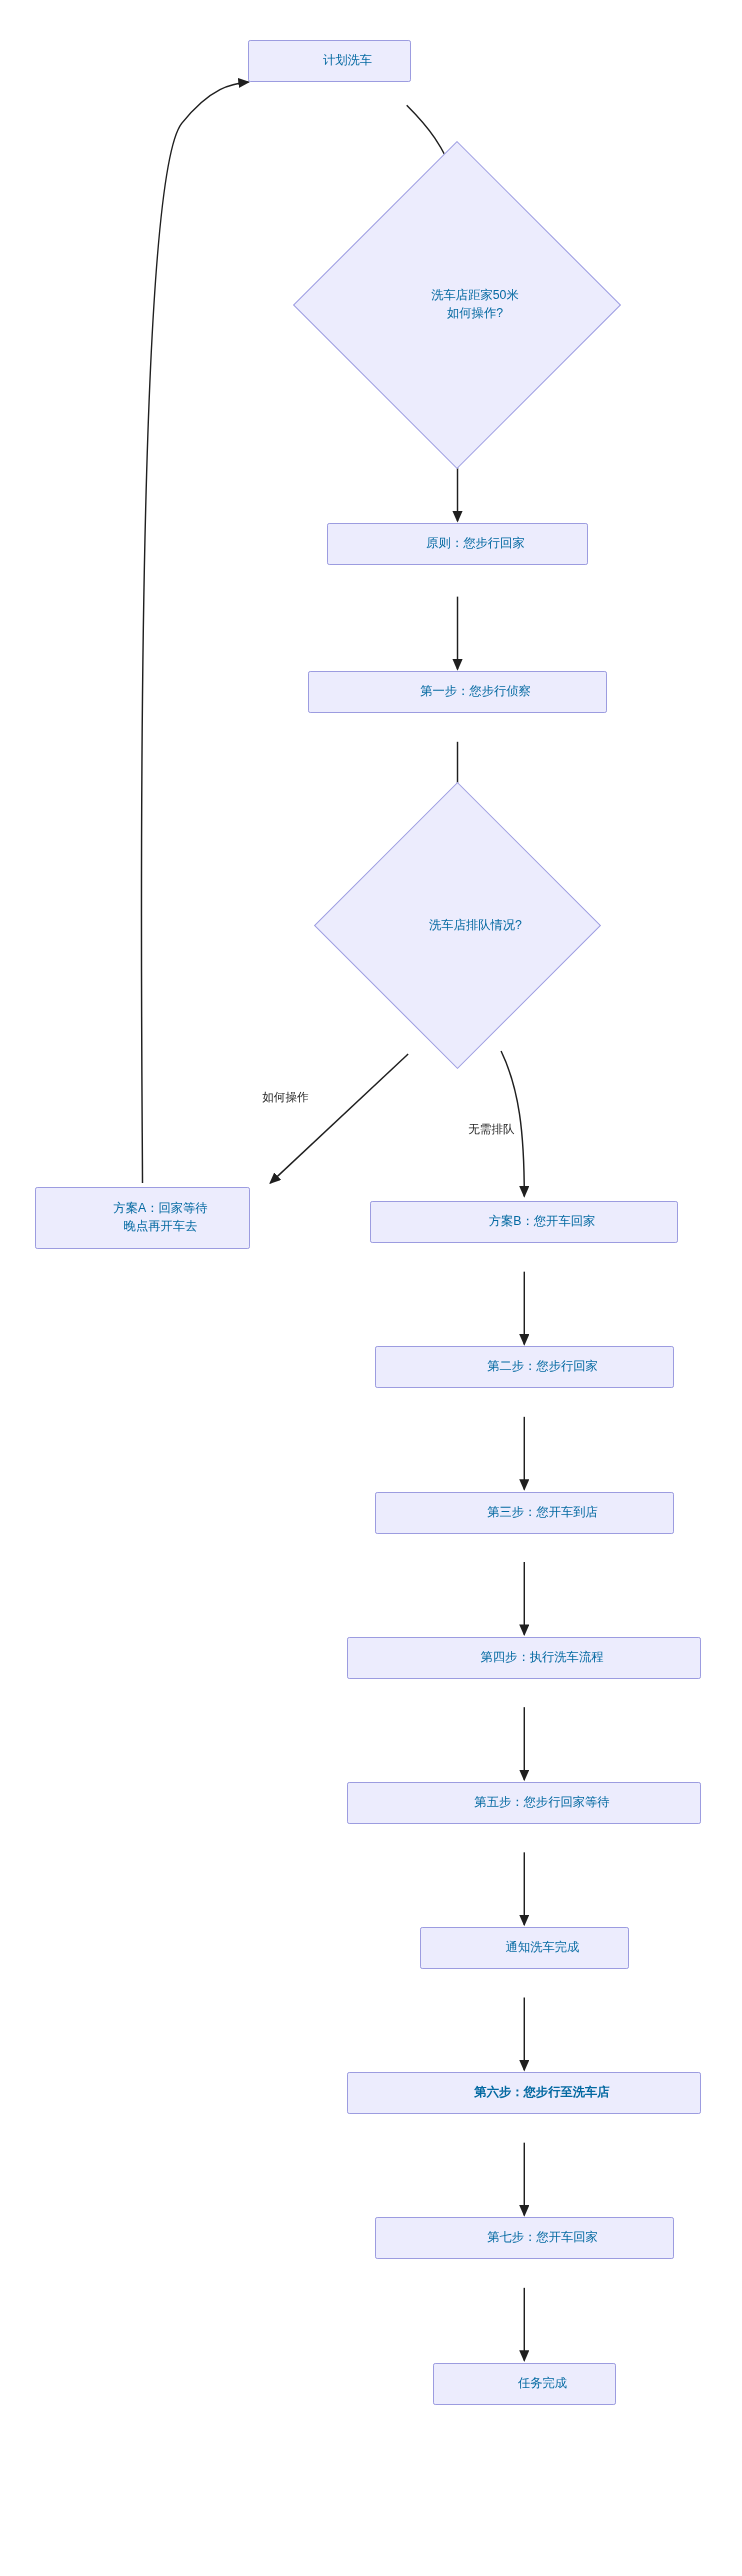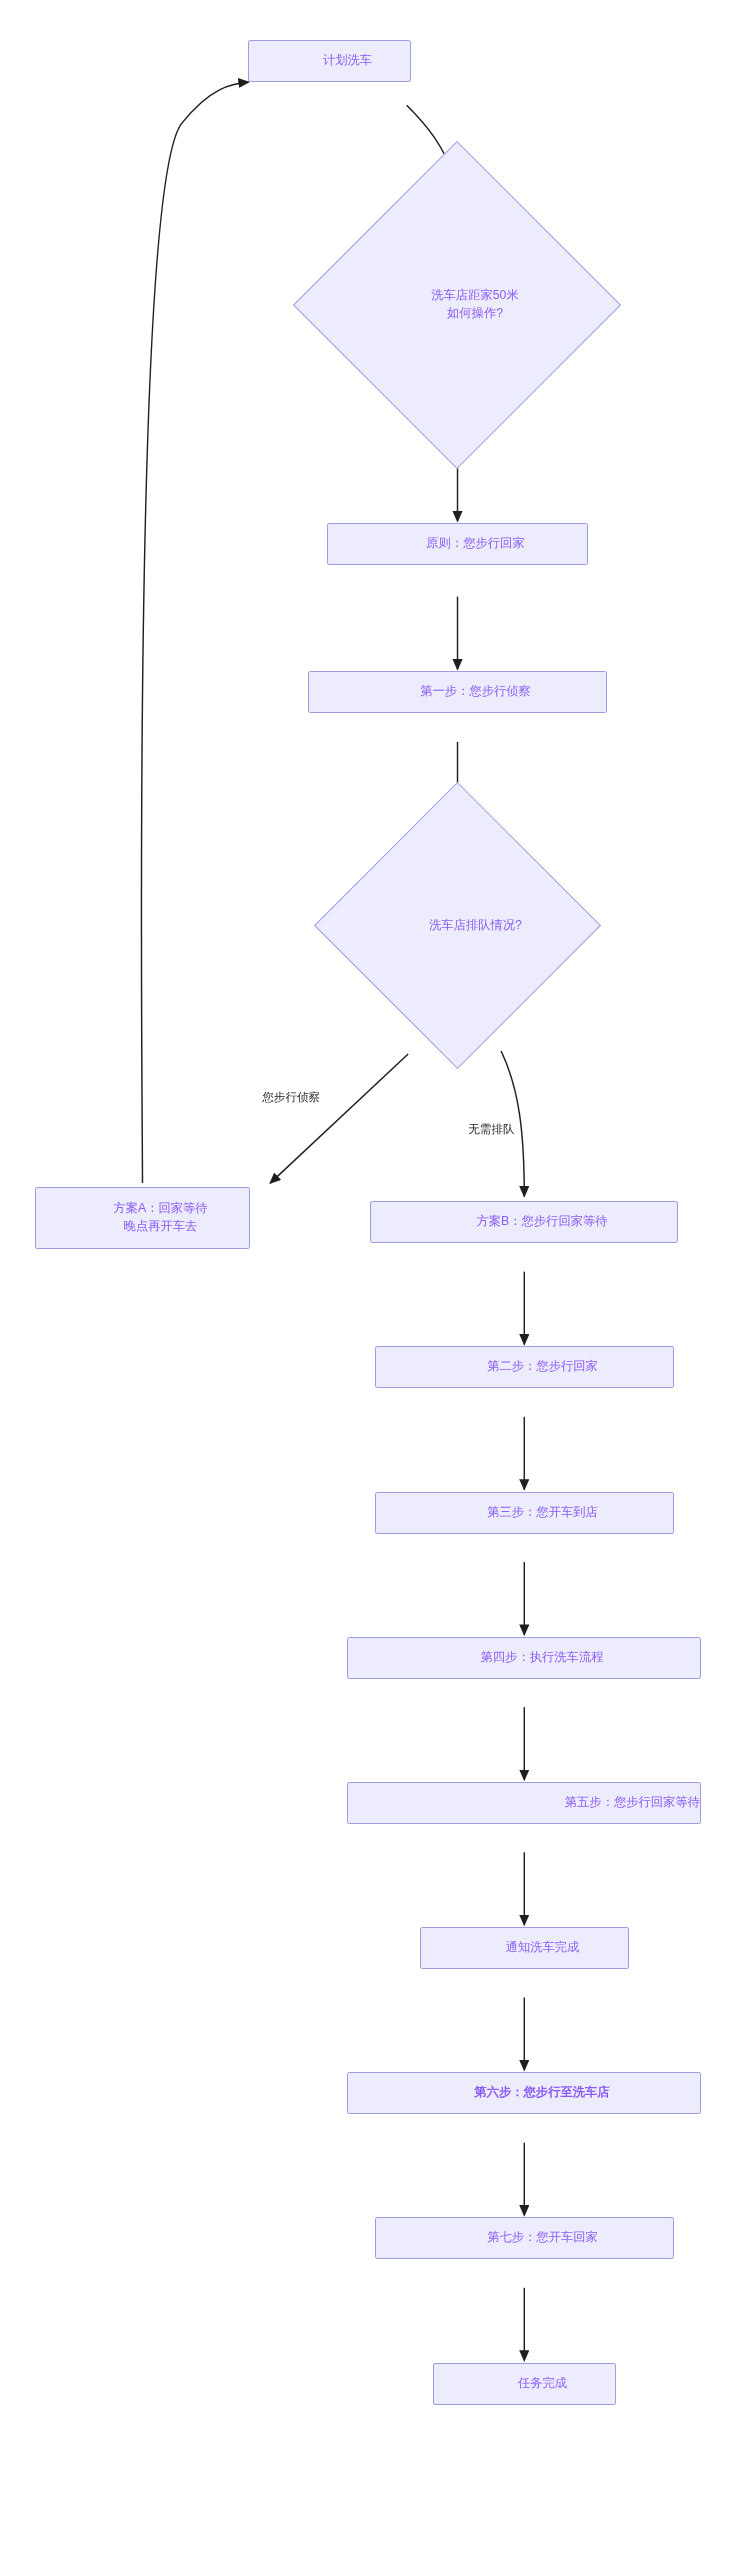--- a/index.html
+++ b/index.html
@@ -24,21 +24,21 @@
     height: 2576px;
     pointer-events: none;
   }
   .node {
     position: absolute;
     box-sizing: border-box;
     display: flex;
     align-items: center;
     justify-content: center;
     text-align: center;
-    color: #8b5cf6;
+    color: #0369a1;
     font-size: 12.3px;
     line-height: 1.45;
     white-space: pre-line;
     padding-left: 36px;
   }
   .node.rect {
     background: #ececfd;
     border: 0.7px solid #9c9ce0;
     border-radius: 2.2px;
   }
@@ -136,52 +136,52 @@
     <div class="diamond-shape"></div>
     <span class="diamond-label">洗车店排队情况?</span>
   </div>
 
   <div class="node rect" style="left:35px; top:1187px; width:215px; height:62px;">
     <span>方案A：回家等待
 晚点再开车去</span>
   </div>
 
   <div class="node rect" style="left:370px; top:1201px; width:308px; height:42px;">
-    <span>方案B：您步行回家等待</span>
+    <span>方案B：您开车回家</span>
   </div>
 
   <div class="node rect" style="left:375px; top:1346px; width:299px; height:42px;">
     <span>第二步：您步行回家</span>
   </div>
 
   <div class="node rect" style="left:375px; top:1492px; width:299px; height:42px;">
     <span>第三步：您开车到店</span>
   </div>
 
   <div class="node rect" style="left:347px; top:1637px; width:354px; height:42px;">
     <span>第四步：执行洗车流程</span>
   </div>
 
-  <div class="node rect" style="left:347px; top:1782px; width:354px; height:42px;justify-content:flex-end;">
+  <div class="node rect" style="left:347px; top:1782px; width:354px; height:42px;">
     <span>第五步：您步行回家等待</span>
   </div>
 
   <div class="node rect" style="left:420px; top:1927px; width:209px; height:42px;">
     <span>通知洗车完成</span>
   </div>
 
   <div class="node rect" style="left:347px; top:2072px; width:354px; height:42px;font-weight:bold;">
     <span>第六步：您步行至洗车店</span>
   </div>
 
   <div class="node rect" style="left:375px; top:2217px; width:299px; height:42px;">
     <span>第七步：您开车回家</span>
   </div>
 
   <div class="node rect" style="left:433px; top:2363px; width:183px; height:42px;">
     <span>任务完成</span>
   </div>
 
-  <div class="edge-label" style="left:260px; top:1089px;">您步行侦察</div>
+  <div class="edge-label" style="left:260px; top:1089px;">如何操作</div>
   <div class="edge-label" style="left:466px; top:1121px;">无需排队</div>
 
 </div>
 
 
 </body></html>

